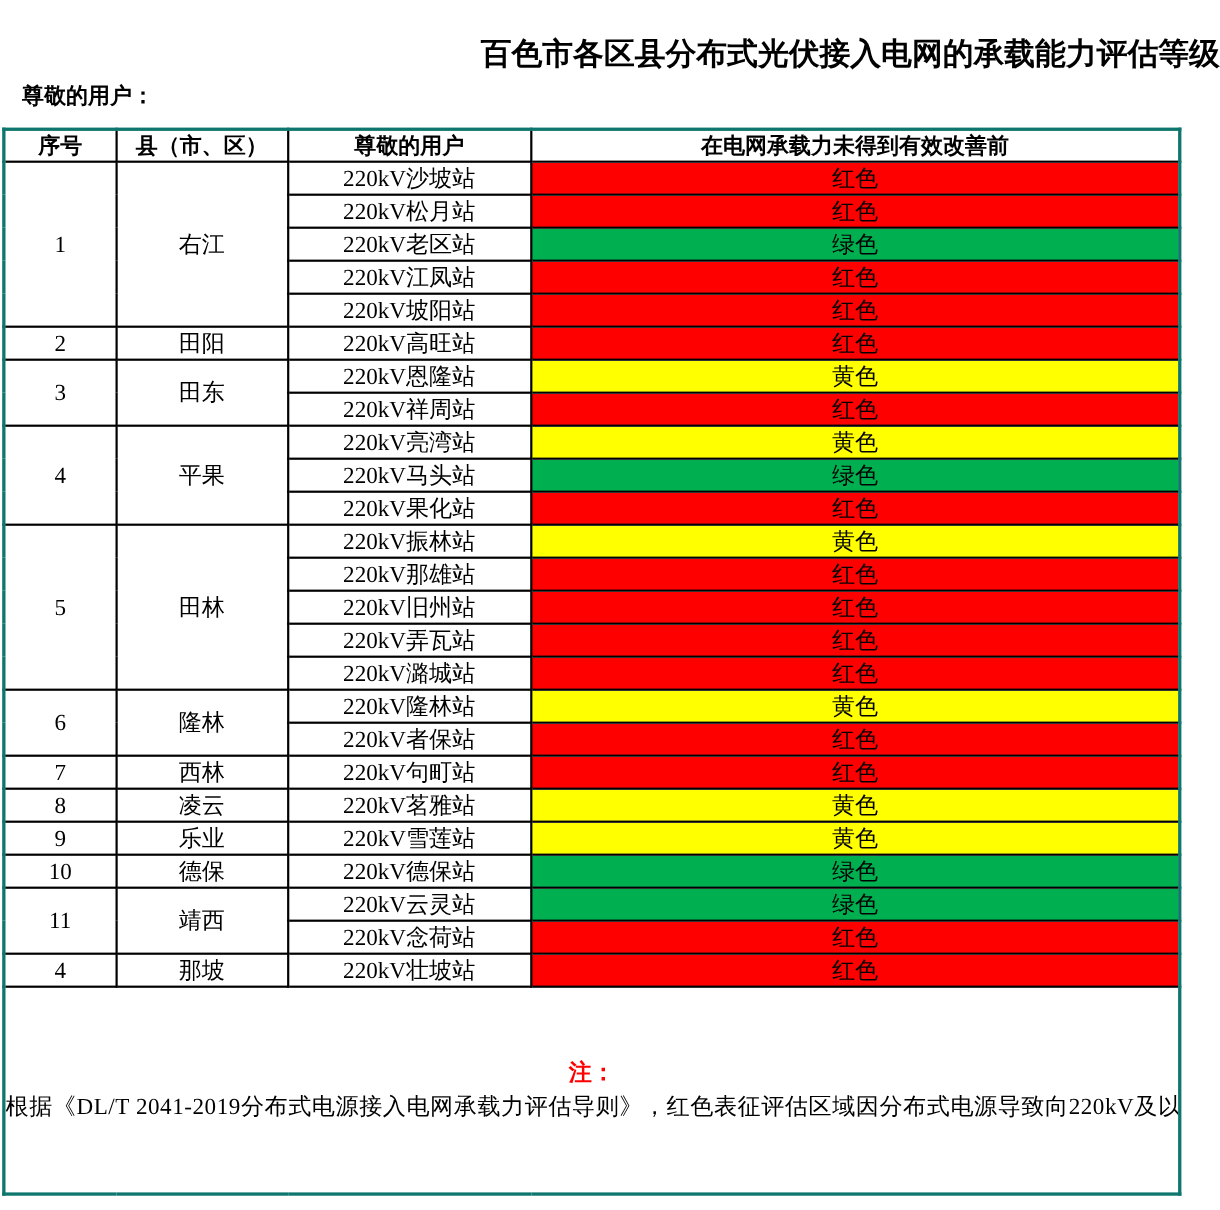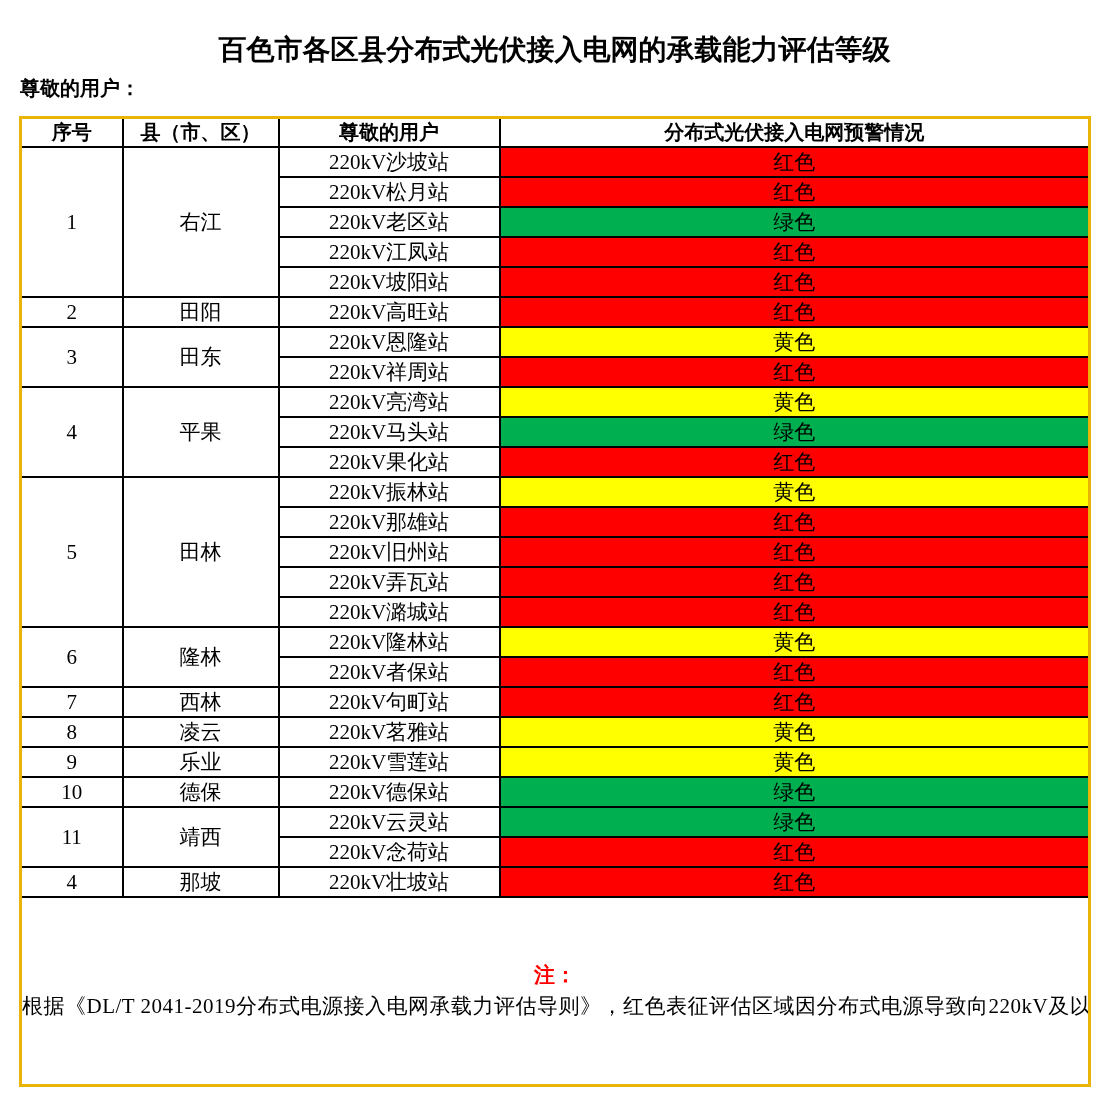--- a/index.html
+++ b/index.html
@@ -2,31 +2,31 @@
 <html><head>
 <meta charset="utf-8">
 <style>
   html,body{margin:0;padding:0;}
   body{
     width:1109px;height:1100px;background:#ffffff;
     font-family:"Liberation Serif","DejaVu Serif",serif;
     color:#000;
   }
   .title{
-    text-align:center;font-weight:bold;font-size:28px;
+    text-align:right;font-weight:bold;font-size:28px;
     margin:0;padding-top:32px;line-height:36px;
   }
   .greeting{
     font-weight:bold;font-size:20px;line-height:22px;
     margin:9px 0 17px 20px;
   }
   table.report{
     border-collapse:collapse;table-layout:fixed;
-    margin-left:19px;width:1069px;
-    border:3px solid #eab308;
+    margin-left:2px;width:1069px;
+    border:3px solid #0f766e;
   }
   table.report th, table.report td{
     border:2px solid #000;
     text-align:center;vertical-align:middle;
     padding:0;overflow:hidden;white-space:nowrap;
   }
   table.report th{
     font-size:20px;font-weight:bold;height:26px;
   }
   td.serial-cell, td.county-cell, td.station-cell, td.warning-cell{
@@ -58,21 +58,21 @@
     <col style="width:102px">
     <col style="width:156px">
     <col style="width:221px">
     <col style="width:590px">
   </colgroup>
   <thead>
     <tr>
       <th>序号</th>
       <th>县（市、区）</th>
       <th>尊敬的用户</th>
-      <th>分布式光伏接入电网预警情况</th>
+      <th>在电网承载力未得到有效改善前</th>
     </tr>
   </thead>
   <tbody>
       <tr class="station-row">
         <td class="serial-cell" rowspan="5">1</td>
         <td class="county-cell" rowspan="5">右江</td>
         <td class="station-cell">220kV沙坡站</td>
         <td class="warning-cell" style="background-color: rgb(255, 0, 0);">红色</td>
       </tr>
       <tr class="station-row">

